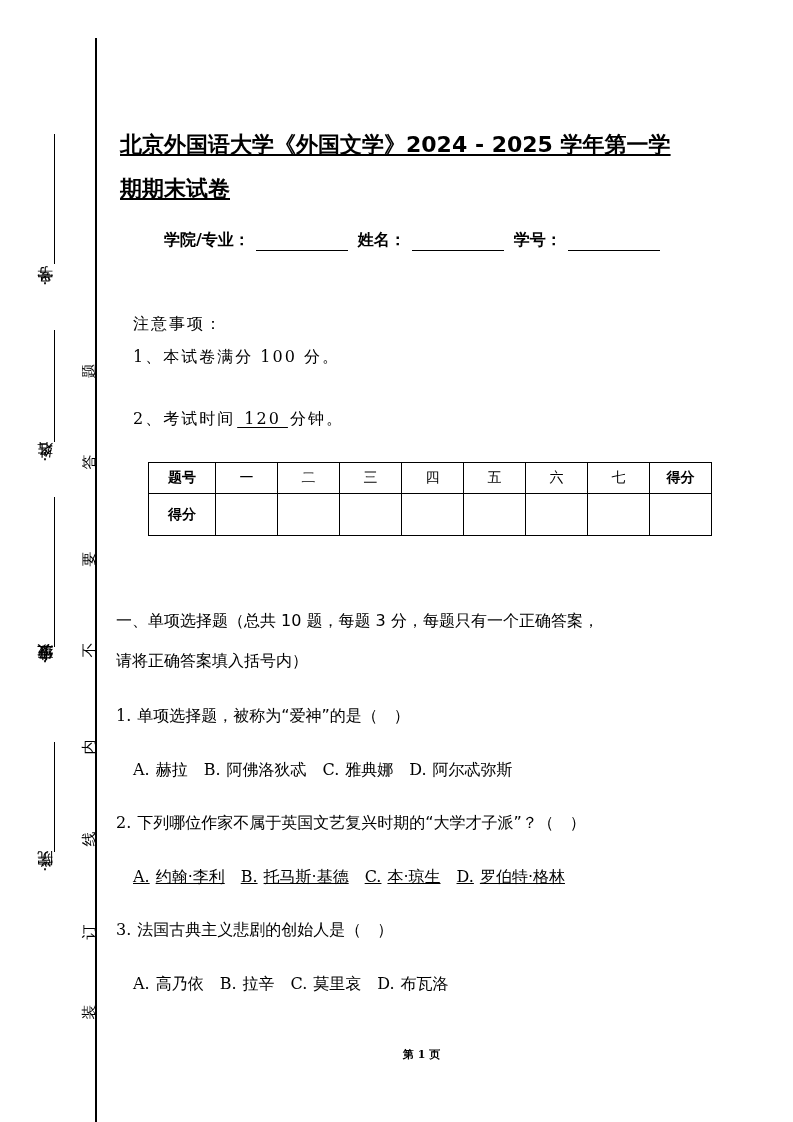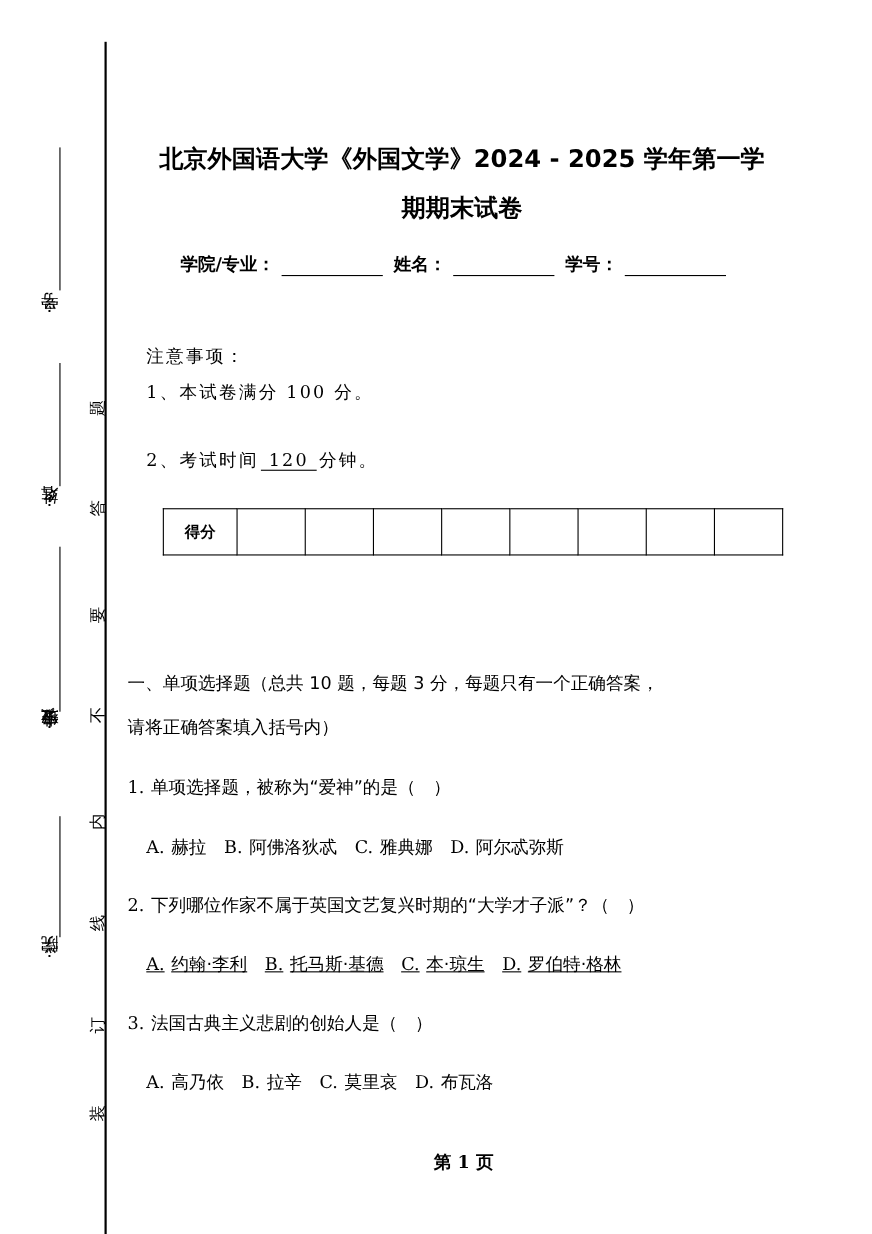--- a/index.html
+++ b/index.html
@@ -33,24 +33,25 @@
       font-family: "DejaVu Sans", sans-serif;
       font-size: 15px;
       transform: rotate(-90deg);
       width: 18px; text-align: center;
       line-height: 18px;
     }
 
     
     .title {
       position: absolute; left: 120px; width: 600px;
-      text-align: center;
+      text-align: left;
       font-family: "DejaVu Sans", sans-serif;
       font-weight: bold;
       font-size: 22px;
+      text-decoration: underline;
     }
     .title-l1 { top: 130px; }
     .title-l2 { top: 174px; }
 
     .info-line {
       position: absolute; top: 230px; left: 164px;
       font-family: "DejaVu Sans", sans-serif;
       font-weight: bold; font-size: 16px;
       display: flex; align-items: flex-end; white-space: nowrap;
     }
@@ -91,21 +92,21 @@
     }
     .q-text .num { font-family: "DejaVu Serif", serif; margin-right: 6px; }
     .options { position: absolute; left: 133px; font-family: "DejaVu Sans", sans-serif; font-size: 16px; white-space: nowrap; display: flex; }
     .options .opt { margin-right: 16px; }
     .options .opt .letter { font-family: "DejaVu Serif", serif; margin-right: 6px; }
 
     .footer {
       position: absolute; top: 1047px; left: 0; width: 793px;
       text-align: center;
       font-family: "DejaVu Serif", serif;
-      font-weight: bold; font-size: 16px;
+      font-weight: bold; font-size: 11px;
       padding-left: 50px;
     }
   </style>
 </head>
 <body>
 
 <div class="bind-line"></div>
 
 <div class="margin-rule" style="top:134px;height:130px;"></div>
 <div class="margin-label" style="top:276px;">学号：</div>
@@ -138,20 +139,31 @@
 </div>
 
 <div class="body-text" style="top:286px;margin-top:28px;">注意事项：</div>
 <div class="body-text" style="top:347px;">1、本试卷满分 100 分。</div>
 <div class="body-text" style="top:409px;">
   <span>2、考试时间</span><span class="u-blank"> 120 </span><span>分钟。</span>
 </div>
 
 <table class="score-table">
   <tbody>
+      <tr class="head">
+    <td class="lbl">题号</td>
+    <td class="c">一</td>
+    <td class="c">二</td>
+    <td class="c">三</td>
+    <td class="c">四</td>
+    <td class="c">五</td>
+    <td class="c">六</td>
+    <td class="c">七</td>
+    <td class="last">得分</td>
+  </tr>
   <tr class="r2">
     <td class="lbl">得分</td>
     <td class="c"></td>
     <td class="c"></td>
     <td class="c"></td>
     <td class="c"></td>
     <td class="c"></td>
     <td class="c"></td>
     <td class="c"></td>
     <td class="last"></td>

